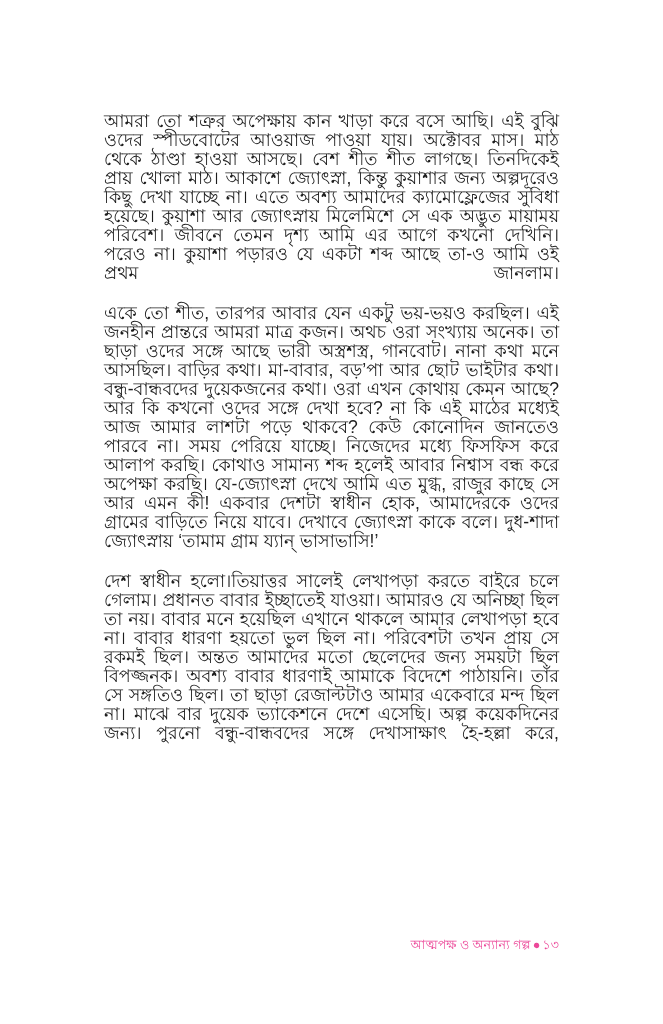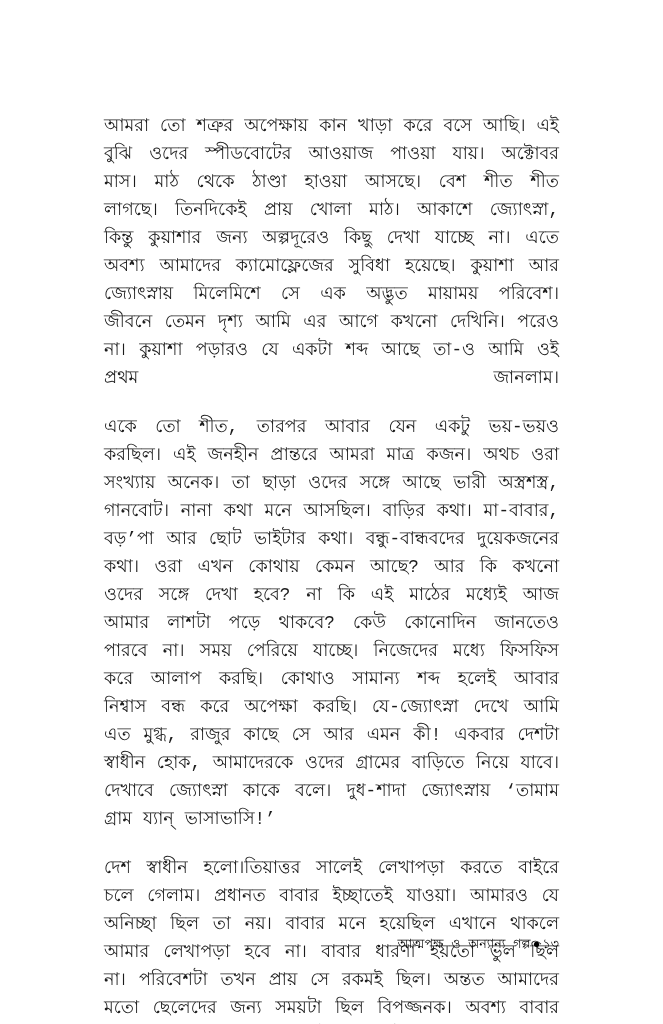--- a/index.html
+++ b/index.html
@@ -29,25 +29,25 @@
     position: absolute;
     left: 104px;
     top: 112px;
     width: 455px;
   }
 
   .para {
     margin: 0 0 21px 0;
     padding: 0;
     font-size: 17.6px;
-    line-height: 28px;
+    line-height: 19px;
     text-align: justify;
     text-justify: inter-word;
     color: #1c1c1c;
-    font-family: Liberation Mono, monospace;
+    font-family: Liberation Sans, sans-serif;
     word-spacing: 0.02em;
   }
 
   
   .para.full-justify {
     text-align-last: justify;
   }
   .para.last-short {
     text-align-last: left;
   }
@@ -57,23 +57,23 @@
   }
 
   .footer {
     position: absolute;
     left: 104px;
     top: 936px;
     width: 455px;
     text-align: right;
     font-size: 12.6px;
     line-height: 18px;
-    color: #000000;
+    color: #ec4899;
     letter-spacing: 0.01em;
-    font-family: Liberation Mono, monospace;
+    font-family: Liberation Serif, serif;
   }
   .footer .sep {
     display: inline-block;
     padding: 0 2px;
   }
 </style>
 </head>
 <body>
 
 <div class="page">

